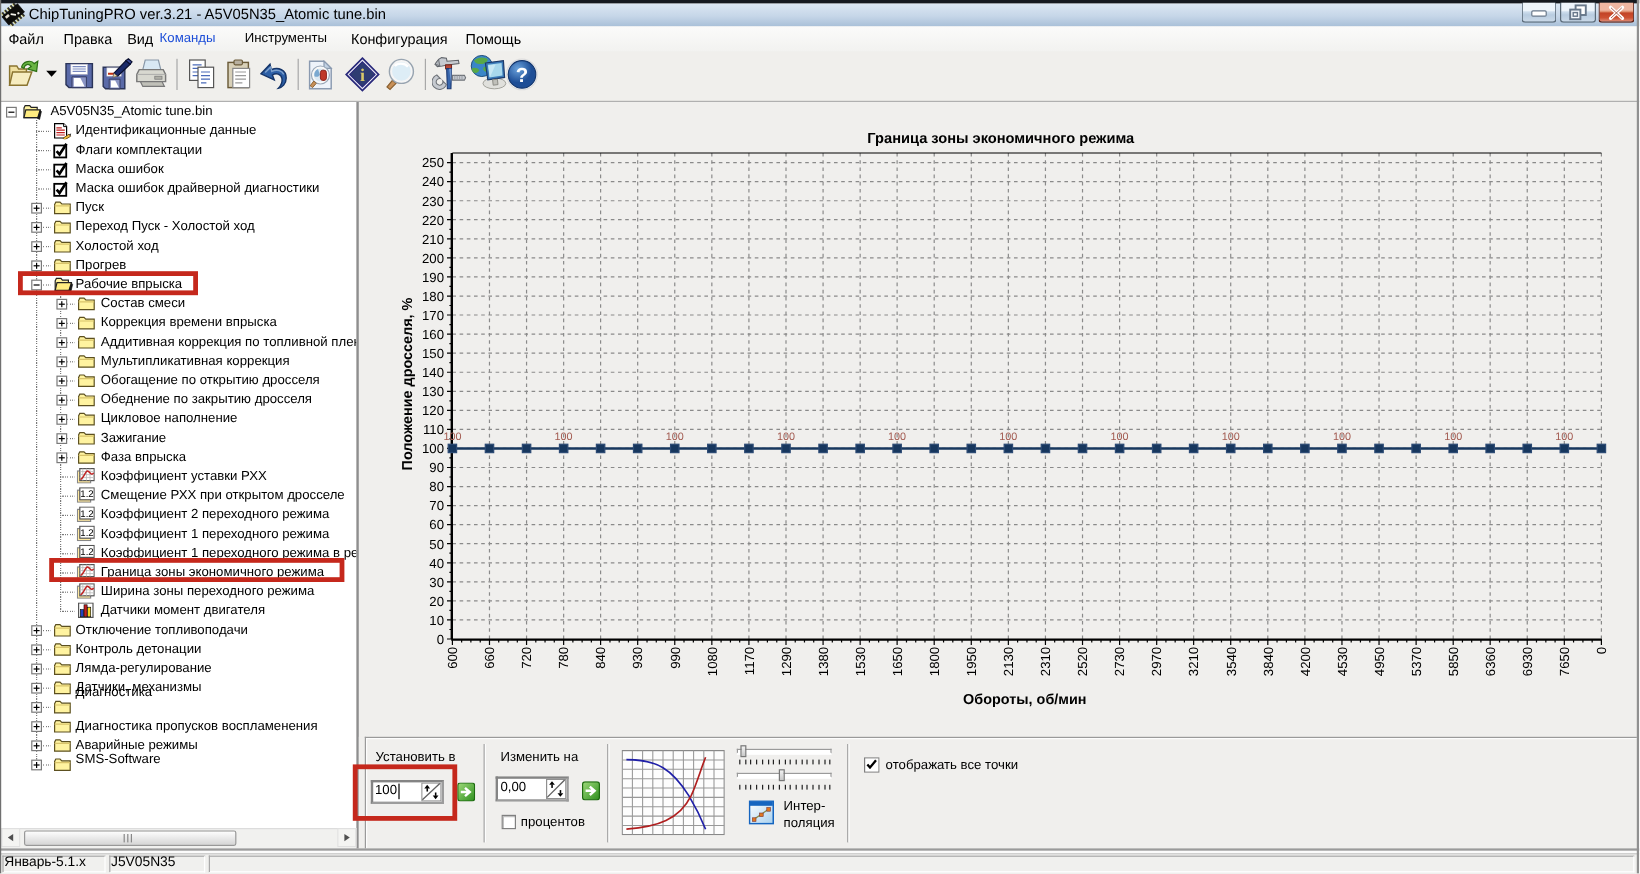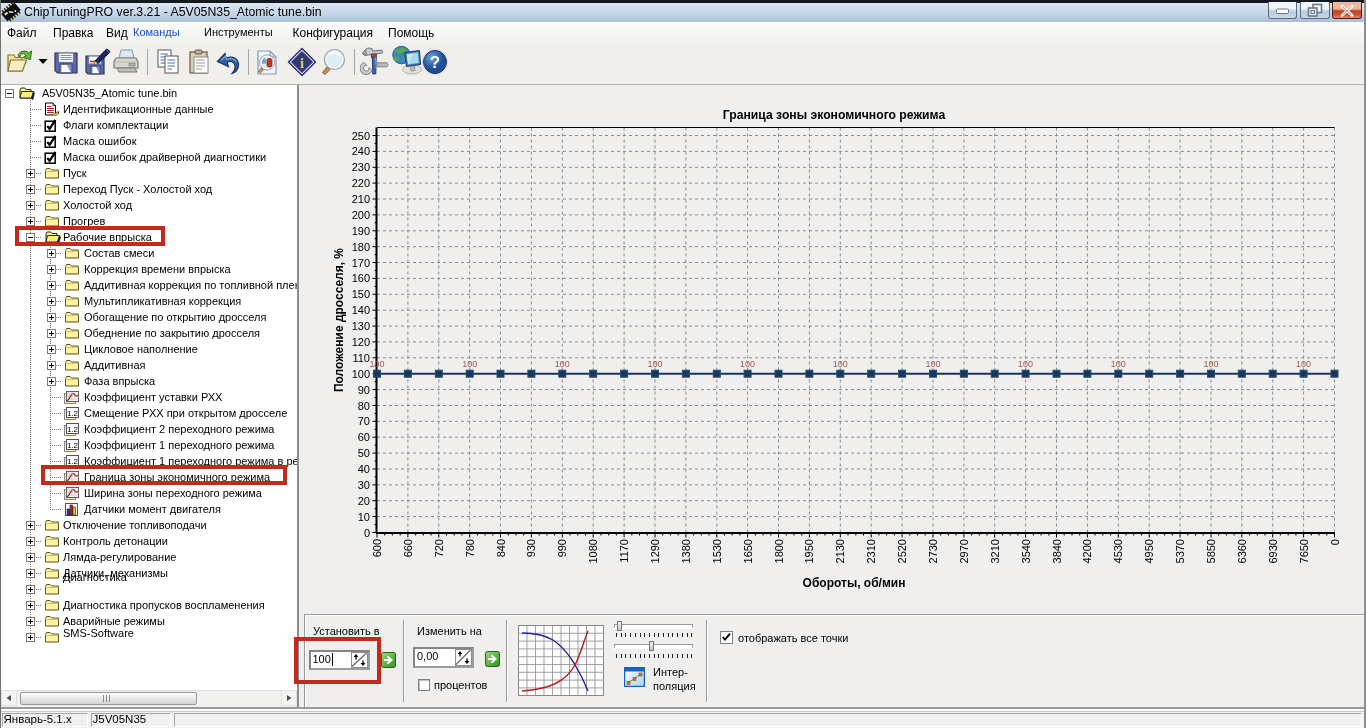--- a/index.html
+++ b/index.html
@@ -305,21 +305,21 @@
       </svg></div>
 <div class="tt" style="left:84px;top:258px">Цикловое наполнение</div>
 <div style="position:absolute;left:50px;top:280px;width:12px;height:1px;background:repeating-linear-gradient(to right,#7a7a7a 0 1px,transparent 1px 2px)"></div>
 <div style="position:absolute;left:46.5px;top:275.5px;width:9px;height:9px;background:#fff;border:1px solid #7a7a7a;box-sizing:border-box"></div>
 <div style="position:absolute;left:48.5px;top:279.5px;width:5px;height:1px;background:#000"></div>
 <div style="position:absolute;left:50.5px;top:277.5px;width:1px;height:5px;background:#000"></div>
 <div style="position:absolute;left:63.5px;top:273px"><svg width="16" height="14" viewBox="0 0 16 14">
         <path d="M1.5 4.5 L1.5 12 L14.5 12 L14.5 4 L7.5 4 L6 2.5 L2.5 2.5 Z" fill="#fff3a0" stroke="#5c5020" stroke-width="1"></path>
         <path d="M1.5 5.5 L14.5 5.5" stroke="#d8c36a" stroke-width="1"></path>
       </svg></div>
-<div class="tt" style="left:84px;top:274px">Аддитивная</div>
+<div class="tt" style="left:84px;top:274px">Зажигание</div>
 <div style="position:absolute;left:50px;top:296px;width:12px;height:1px;background:repeating-linear-gradient(to right,#7a7a7a 0 1px,transparent 1px 2px)"></div>
 <div style="position:absolute;left:46.5px;top:291.5px;width:9px;height:9px;background:#fff;border:1px solid #7a7a7a;box-sizing:border-box"></div>
 <div style="position:absolute;left:48.5px;top:295.5px;width:5px;height:1px;background:#000"></div>
 <div style="position:absolute;left:50.5px;top:293.5px;width:1px;height:5px;background:#000"></div>
 <div style="position:absolute;left:63.5px;top:289px"><svg width="16" height="14" viewBox="0 0 16 14">
         <path d="M1.5 4.5 L1.5 12 L14.5 12 L14.5 4 L7.5 4 L6 2.5 L2.5 2.5 Z" fill="#fff3a0" stroke="#5c5020" stroke-width="1"></path>
         <path d="M1.5 5.5 L14.5 5.5" stroke="#d8c36a" stroke-width="1"></path>
       </svg></div>
 <div class="tt" style="left:84px;top:290px">Фаза впрыска</div>
 <div style="position:absolute;left:50px;top:312px;width:12px;height:1px;background:repeating-linear-gradient(to right,#7a7a7a 0 1px,transparent 1px 2px)"></div>

